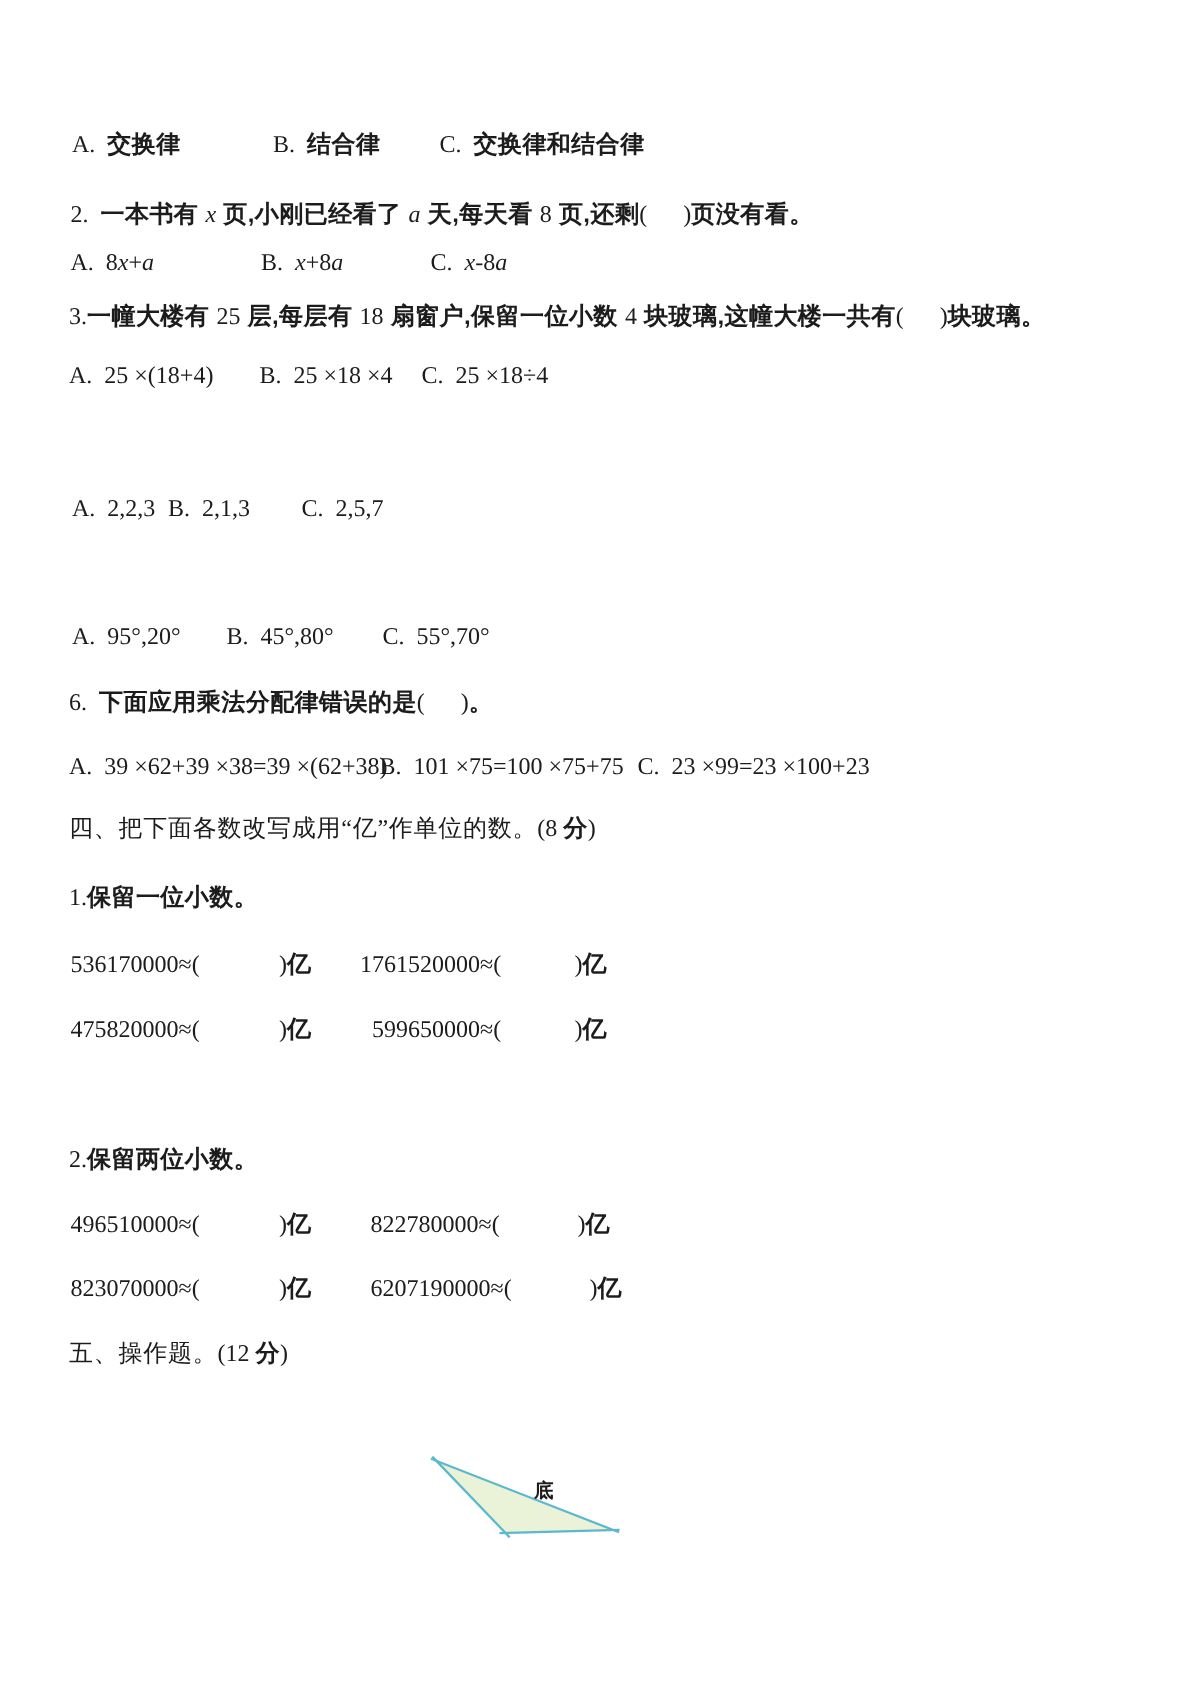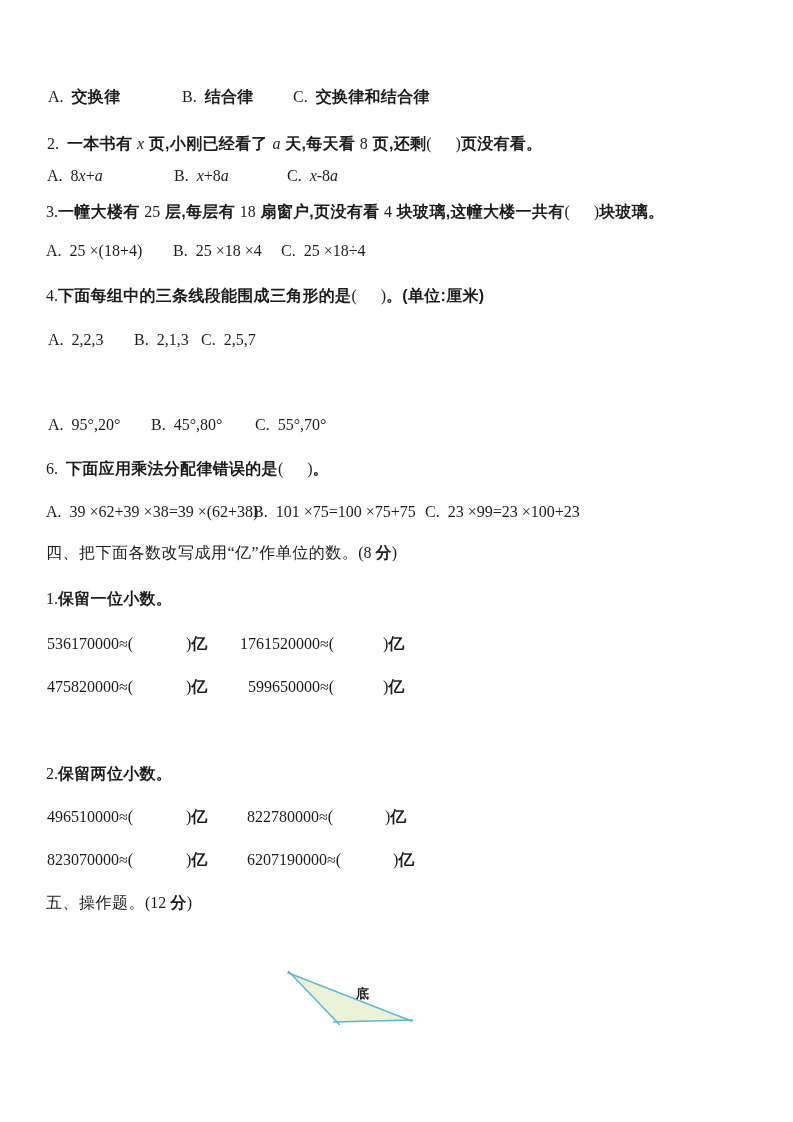--- a/index.html
+++ b/index.html
@@ -70,34 +70,31 @@
   <div class="line" style="top:134px">
     <span class="stem" style="left:47px"><span class="seg-num">2.  </span><span class="seg-cn">一本书有 </span><span class="seg-var">x</span><span class="seg-cn"> 页,小刚已经看了 </span><span class="seg-var">a</span><span class="seg-cn"> 天,每天看 </span><span class="seg-num">8</span><span class="seg-cn"> 页,还剩</span><span class="seg-num">(      )</span><span class="seg-cn">页没有看。</span></span>
   </div>
   <div class="line" style="top:166px">
     <span class="opt" style="left:47px"><span class="seg-num">A.  8</span><span class="seg-var">x</span><span class="seg-num">+</span><span class="seg-var">a</span></span>
     <span class="opt" style="left:174px"><span class="seg-num">B.  </span><span class="seg-var">x</span><span class="seg-num">+8</span><span class="seg-var">a</span></span>
     <span class="opt" style="left:287px"><span class="seg-num">C.  </span><span class="seg-var">x</span><span class="seg-num">-8</span><span class="seg-var">a</span></span>
   </div>
 
   <div class="line" style="top:202px">
-    <span class="stem" style="left:46px"><span class="seg-num">3.</span><span class="seg-cn">一幢大楼有 </span><span class="seg-num">25</span><span class="seg-cn"> 层,每层有 </span><span class="seg-num">18</span><span class="seg-cn"> 扇窗户,页没有看 </span><span class="seg-num">4</span><span class="seg-cn"> 块玻璃,这幢大楼一共有</span><span class="seg-num">(      )</span><span class="seg-cn">块玻璃。</span></span>
+    <span class="stem" style="left:46px"><span class="seg-num">3.</span><span class="seg-cn">一幢大楼有 </span><span class="seg-num">25</span><span class="seg-cn"> 层,每层有 </span><span class="seg-num">18</span><span class="seg-cn"> 扇窗户,保留一位小数 </span><span class="seg-num">4</span><span class="seg-cn"> 块玻璃,这幢大楼一共有</span><span class="seg-num">(      )</span><span class="seg-cn">块玻璃。</span></span>
   </div>
   <div class="line" style="top:241px">
     <span class="opt" style="left:46px"><span class="seg-num">A.  25 ×(18+4)</span></span>
     <span class="opt" style="left:173px"><span class="seg-num">B.  25 ×18 ×4</span></span>
     <span class="opt" style="left:281px"><span class="seg-num">C.  25 ×18÷4</span></span>
   </div>
 
-  <div class="line" style="top:286px">
-    <span class="stem" style="left:46px"><span class="seg-num">4.</span><span class="seg-cn">下面每组中的三条线段能围成三角形的是</span><span class="seg-num">(      )</span><span class="seg-cn">。(单位:厘米)</span></span>
-  </div>
   <div class="line" style="top:330px">
     <span class="opt" style="left:48px"><span class="seg-num">A.  2,2,3</span></span>
-    <span class="opt" style="left:134px"><span class="seg-num">B.  2,1,3</span></span>
+    <span class="opt" style="left:112px"><span class="seg-num">B.  2,1,3</span></span>
     <span class="opt" style="left:201px"><span class="seg-num">C.  2,5,7</span></span>
   </div>
 
   <div class="line" style="top:415px">
     <span class="opt" style="left:48px"><span class="seg-num">A.  95°,20°</span></span>
     <span class="opt" style="left:151px"><span class="seg-num">B.  45°,80°</span></span>
     <span class="opt" style="left:255px"><span class="seg-num">C.  55°,70°</span></span>
   </div>
 
   <div class="line" style="top:459px">

